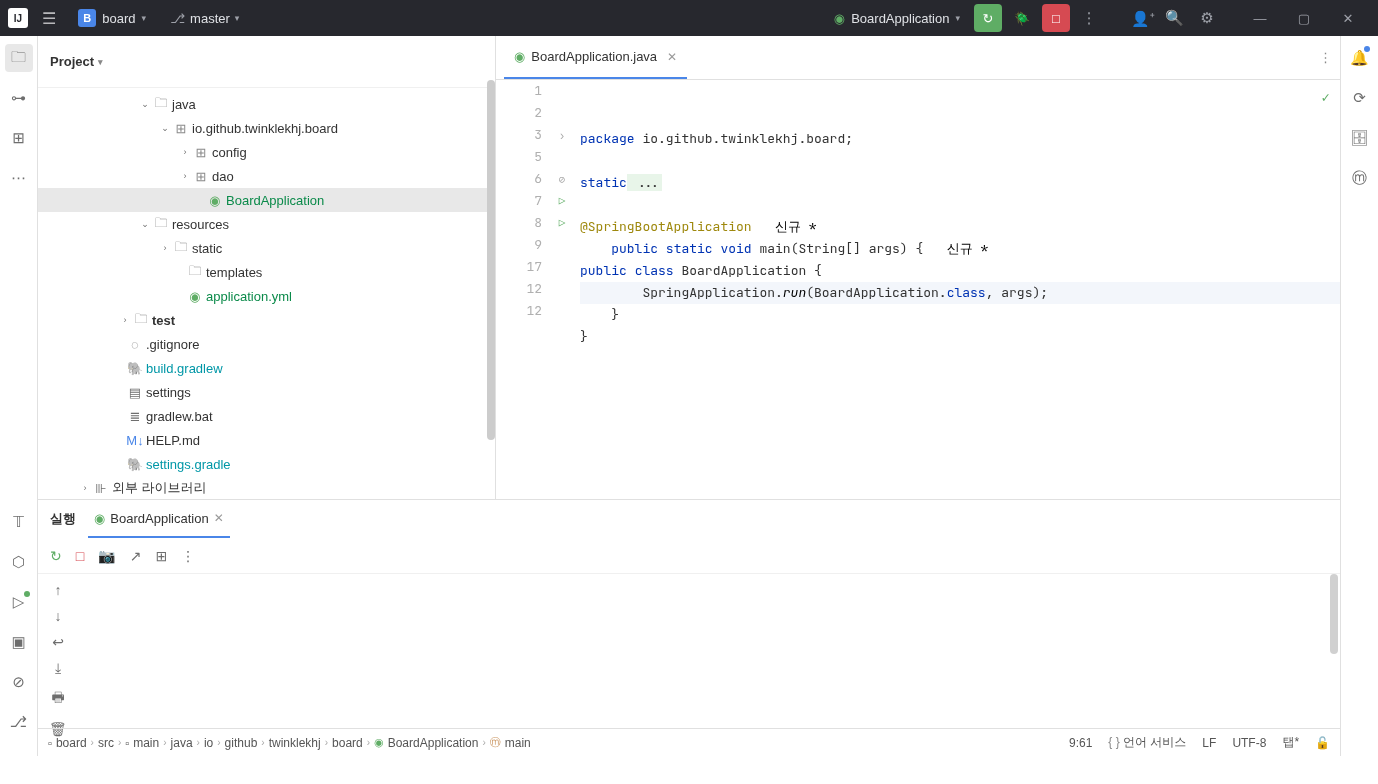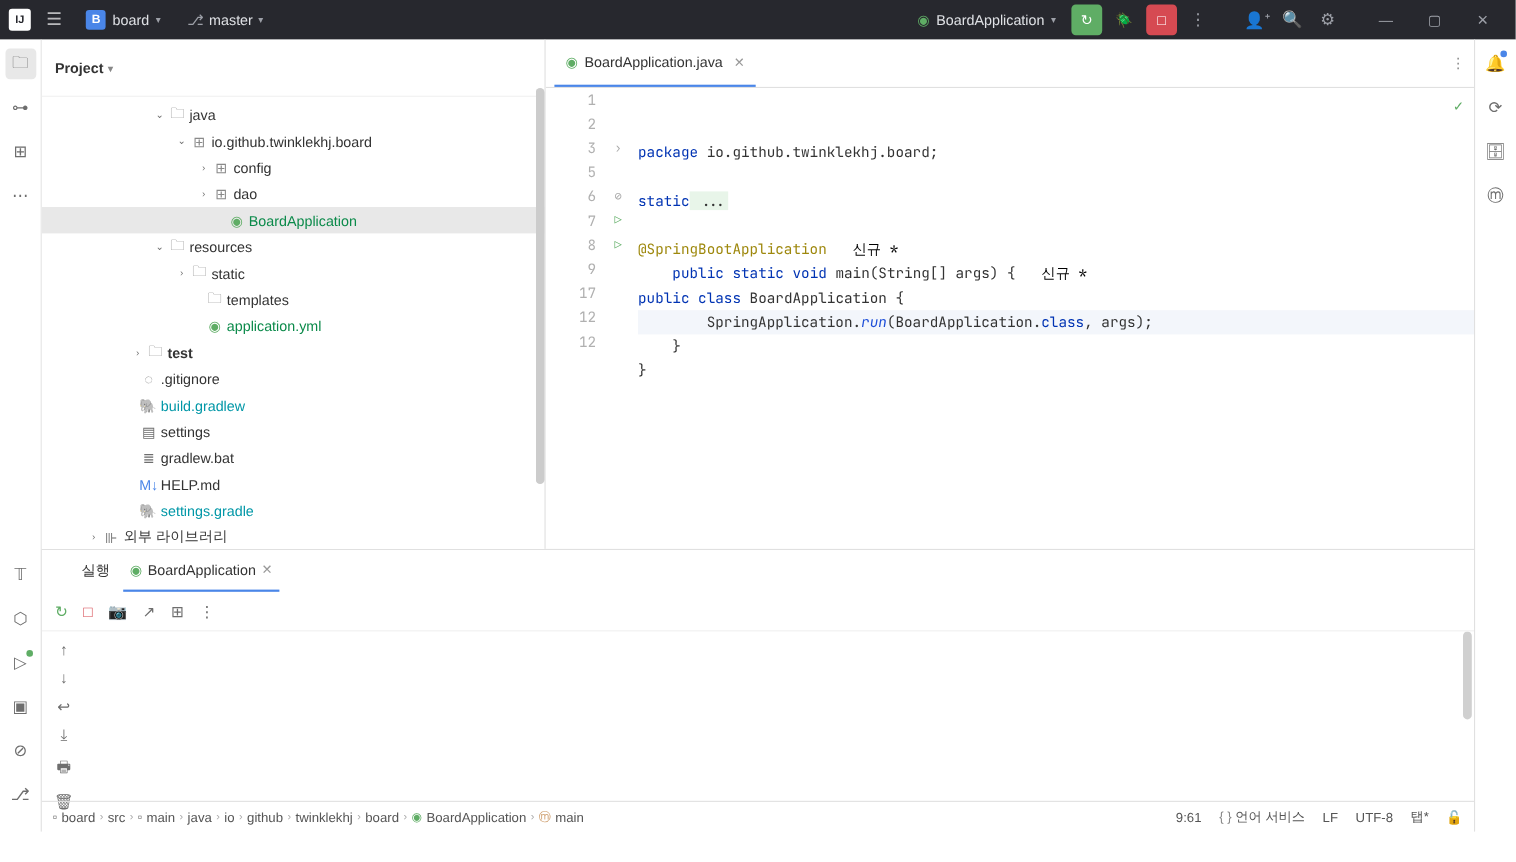--- a/index.html
+++ b/index.html
@@ -75,28 +75,28 @@
 .gutter-icons .g-icon { height: 22px; display: flex; align-items: center; justify-content: center; font-size: 11px; }
 .play-icon { color: #5fad65; }
 .fold-icon { color: #aaa; font-size: 9px; }
 .gutter-line { height: 22px; }
 .code-lines { flex: 1; padding-left: 8px; margin-top: 48px; }
 .code-line { height: 22px; white-space: pre; }
 .code-line.highlight { background: #f3f6fb; }
 .kw { color: #0033b3; }
 .str-hl { background: #e8f5e9; padding: 0 2px; }
 .anno { color: #9e880d; }
-.mtd { font-style: italic; color: #1d4ed8; }
+.mtd { font-style: italic; color: #000000; }
 .comment-inline { color: #000000; }
 .check-icon { position: absolute; top: 6px; right: 10px; color: #5fad65; font-size: 14px; }
 
 
 .bottom-panel { flex: 1; border-top: 1px solid #e0e0e0; display: flex; flex-direction: column; min-height: 0; }
 .run-tabs { height: 38px; display: flex; align-items: center; padding: 0 12px; gap: 12px; }
-.run-tab-label { font-weight: 400; margin-left: 24px; }
+.run-tab-label { font-weight: 700; }
 .run-tab { display: flex; align-items: center; gap: 5px; padding: 0 6px; height: 100%; border-bottom: 2px solid #4a86e8; }
 .run-tab-close { color: #999; font-size: 12px; }
 .run-toolbar { height: 36px; display: flex; align-items: center; padding: 0 12px; gap: 14px; border-bottom: 1px solid #f0f0f0; }
 .run-tool-icon { color: #6e6e6e; cursor: pointer; font-size: 14px; }
 .run-tool-icon.stop { color: #d64a52; }
 .run-tool-icon.refresh { color: #5fad65; }
 .console-sub { display: flex; align-items: center; gap: 16px; margin-left: 8px; }
 .console-sub-tab { font-weight: 600; height: 36px; display: flex; align-items: center; border-bottom: 2px solid #4a86e8; }
 .actuator-tab { display: flex; align-items: center; gap: 5px; color: #555; }
 .actuator-icon { color: #d67e2c; }

